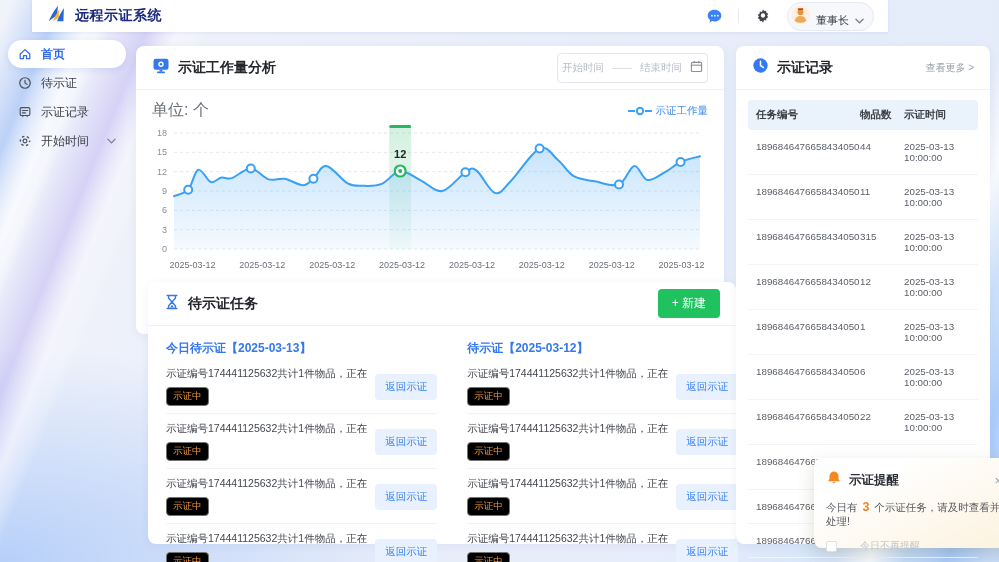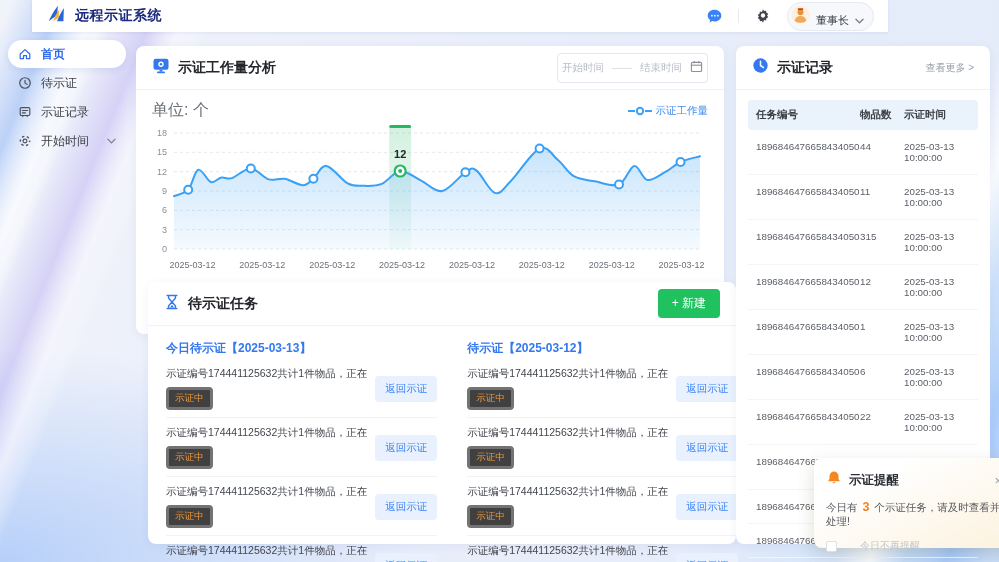--- a/index.html
+++ b/index.html
@@ -54,22 +54,22 @@
   .chart-wrap { padding:2px 14px 0 8px; }
   
   .new-btn { margin-left:auto; background:#1fc25f; color:#fff; font-size:12px; border:none;
     border-radius:4px; padding:6px 14px; cursor:pointer; }
   .tasks-body { display:grid; grid-template-columns:1fr 1.08fr; column-gap:30px; padding:10px 18px 0 18px; }
   .group-title { font-size:12px; font-weight:bold; color:#3478f0; padding:4px 0 2px 0; }
   .task-item { display:flex; align-items:center; padding:8px 0 7px 0; border-bottom:1px solid #f2f3f6; }
   .task-item:last-child { border-bottom:none; }
   .task-main { flex:1; min-width:0; }
   .task-text { font-size:10.5px; color:#42464d; white-space:nowrap; overflow:hidden; }
-  .task-tag { display:inline-block; margin-top:6px; font-size:9.5px; color:#f2983a; border:3px solid #737373;
-    background:#404040; border-radius:4px; padding:2px 6px; }
+  .task-tag { display:inline-block; margin-top:6px; font-size:9.5px; color:#f2983a; border:1px solid #737373;
+    background:#000000; border-radius:4px; padding:2px 6px; }
   .task-action { flex:none; background:#e8f1fd; color:#3e86f5; font-size:10.5px; border:none;
     border-radius:4px; padding:6px 10px; margin-left:8px; cursor:pointer; }
   
   .more-link { margin-left:auto; font-size:10px; color:#9aa0a8; cursor:pointer; }
   .rec-table { margin:10px 12px 0 12px; }
   .rec-hrow { display:grid; grid-template-columns:104px 44px 1fr; background:#eaf3fb; border-radius:4px;
     padding:8px 8px; font-size:10.5px; font-weight:bold; color:#3c4046; }
   .rec-row { display:grid; grid-template-columns:104px 44px 1fr; padding:11px 8px; font-size:9.8px;
     color:#5a5f66; border-bottom:1px solid #f3f4f7; }
   .rec-row:first-of-type { border-top:none; }

